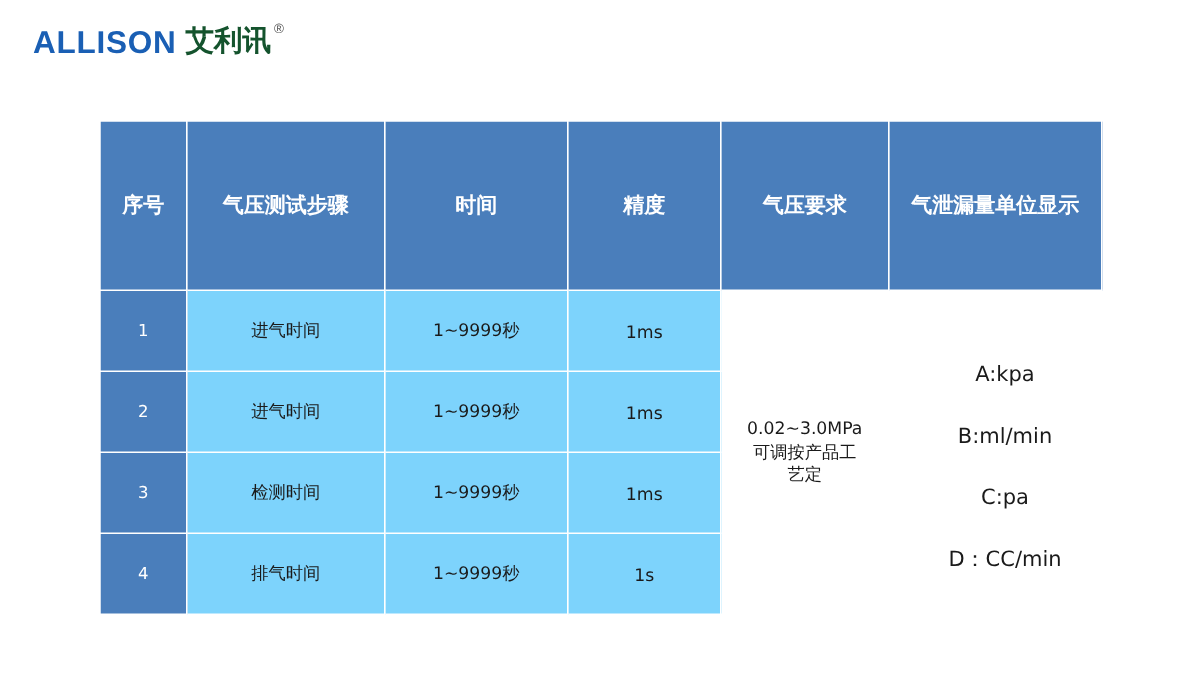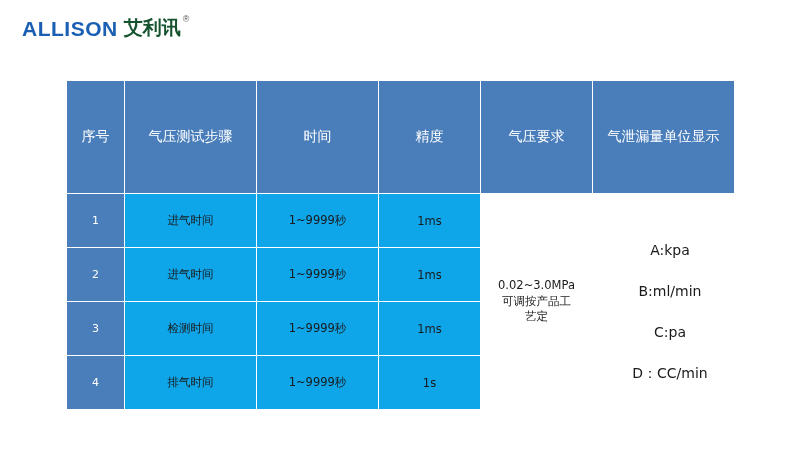--- a/index.html
+++ b/index.html
@@ -91,25 +91,25 @@
     border: 1px solid #ffffff;
     text-align: center;
     vertical-align: middle;
     font-family: "DejaVu Sans", sans-serif;
   }
   thead th {
     background: #4a7ebb;
     color: #ffffff;
     height: 110px;
     font-size: 14px;
-    font-weight: normal;
+    font-weight: bold;
   }
   tbody td {
     height: 51px;
-    background: #0ea5e9;
+    background: #7dd3fc;
     color: #1a1a1a;
     font-size: 11.5px;
   }
   td.idx {
     background: #4a7ebb;
     color: #ffffff;
     font-size: 11px;
     font-weight: normal;
   }
   td.white {

